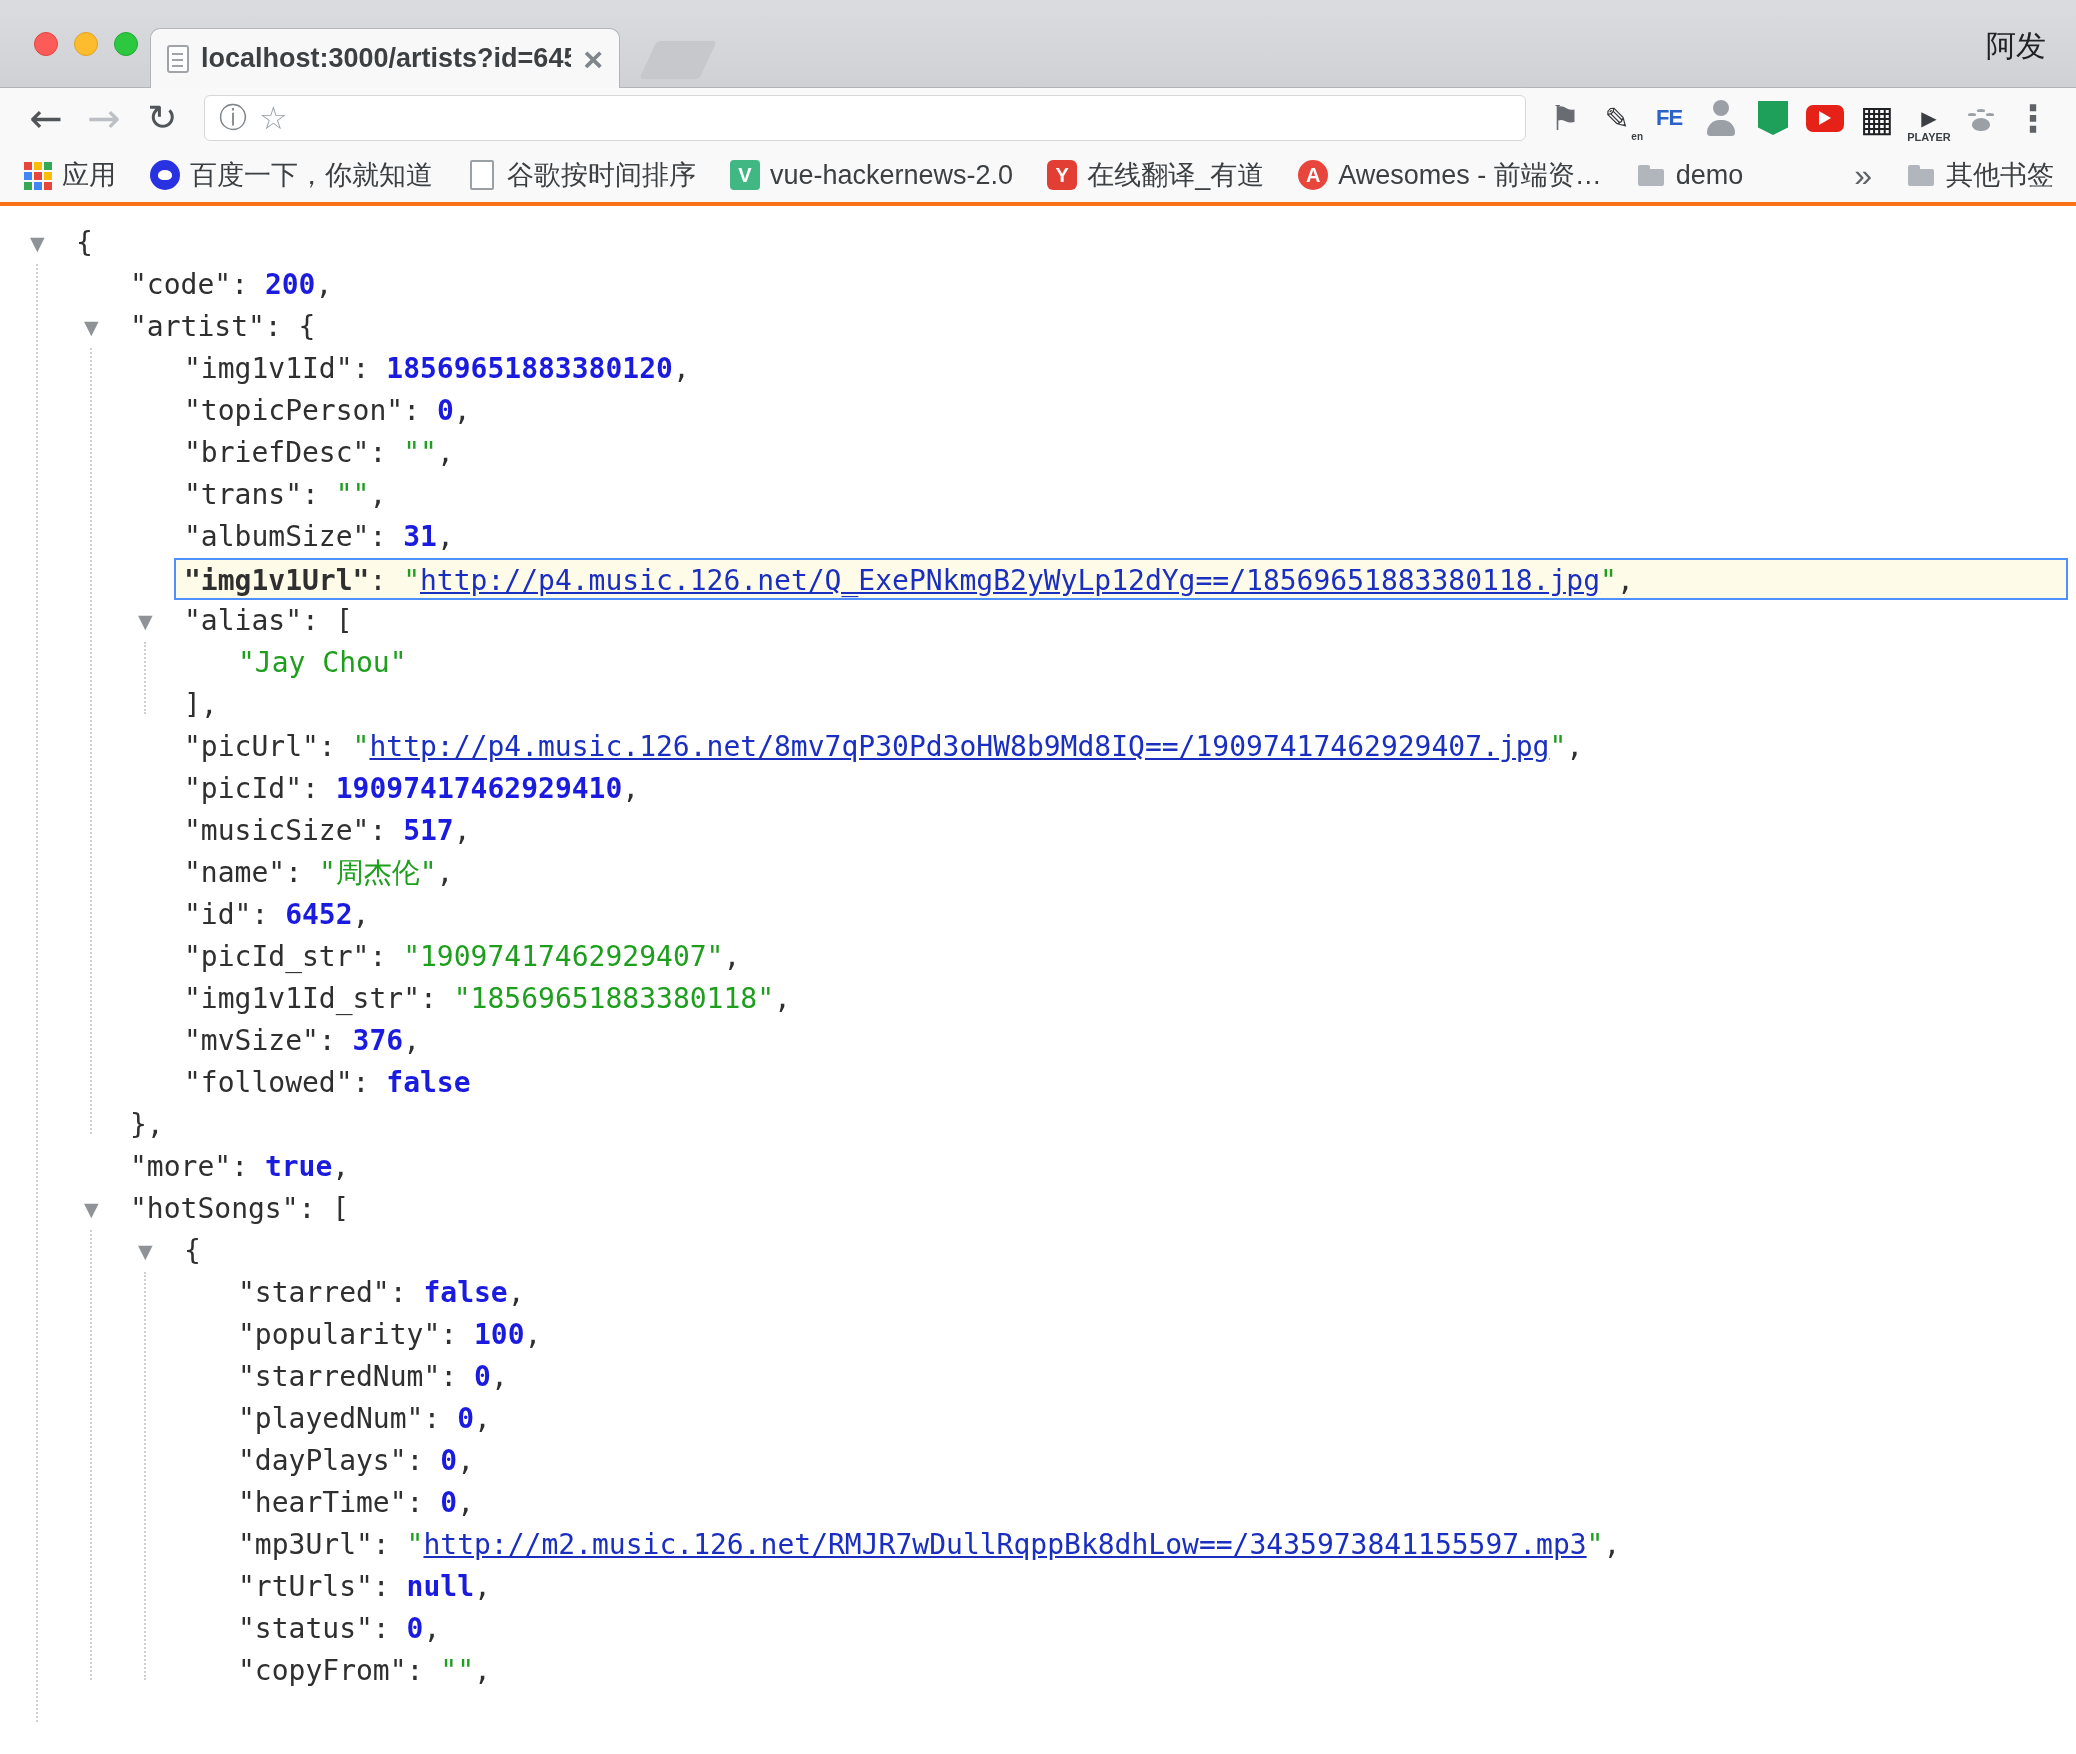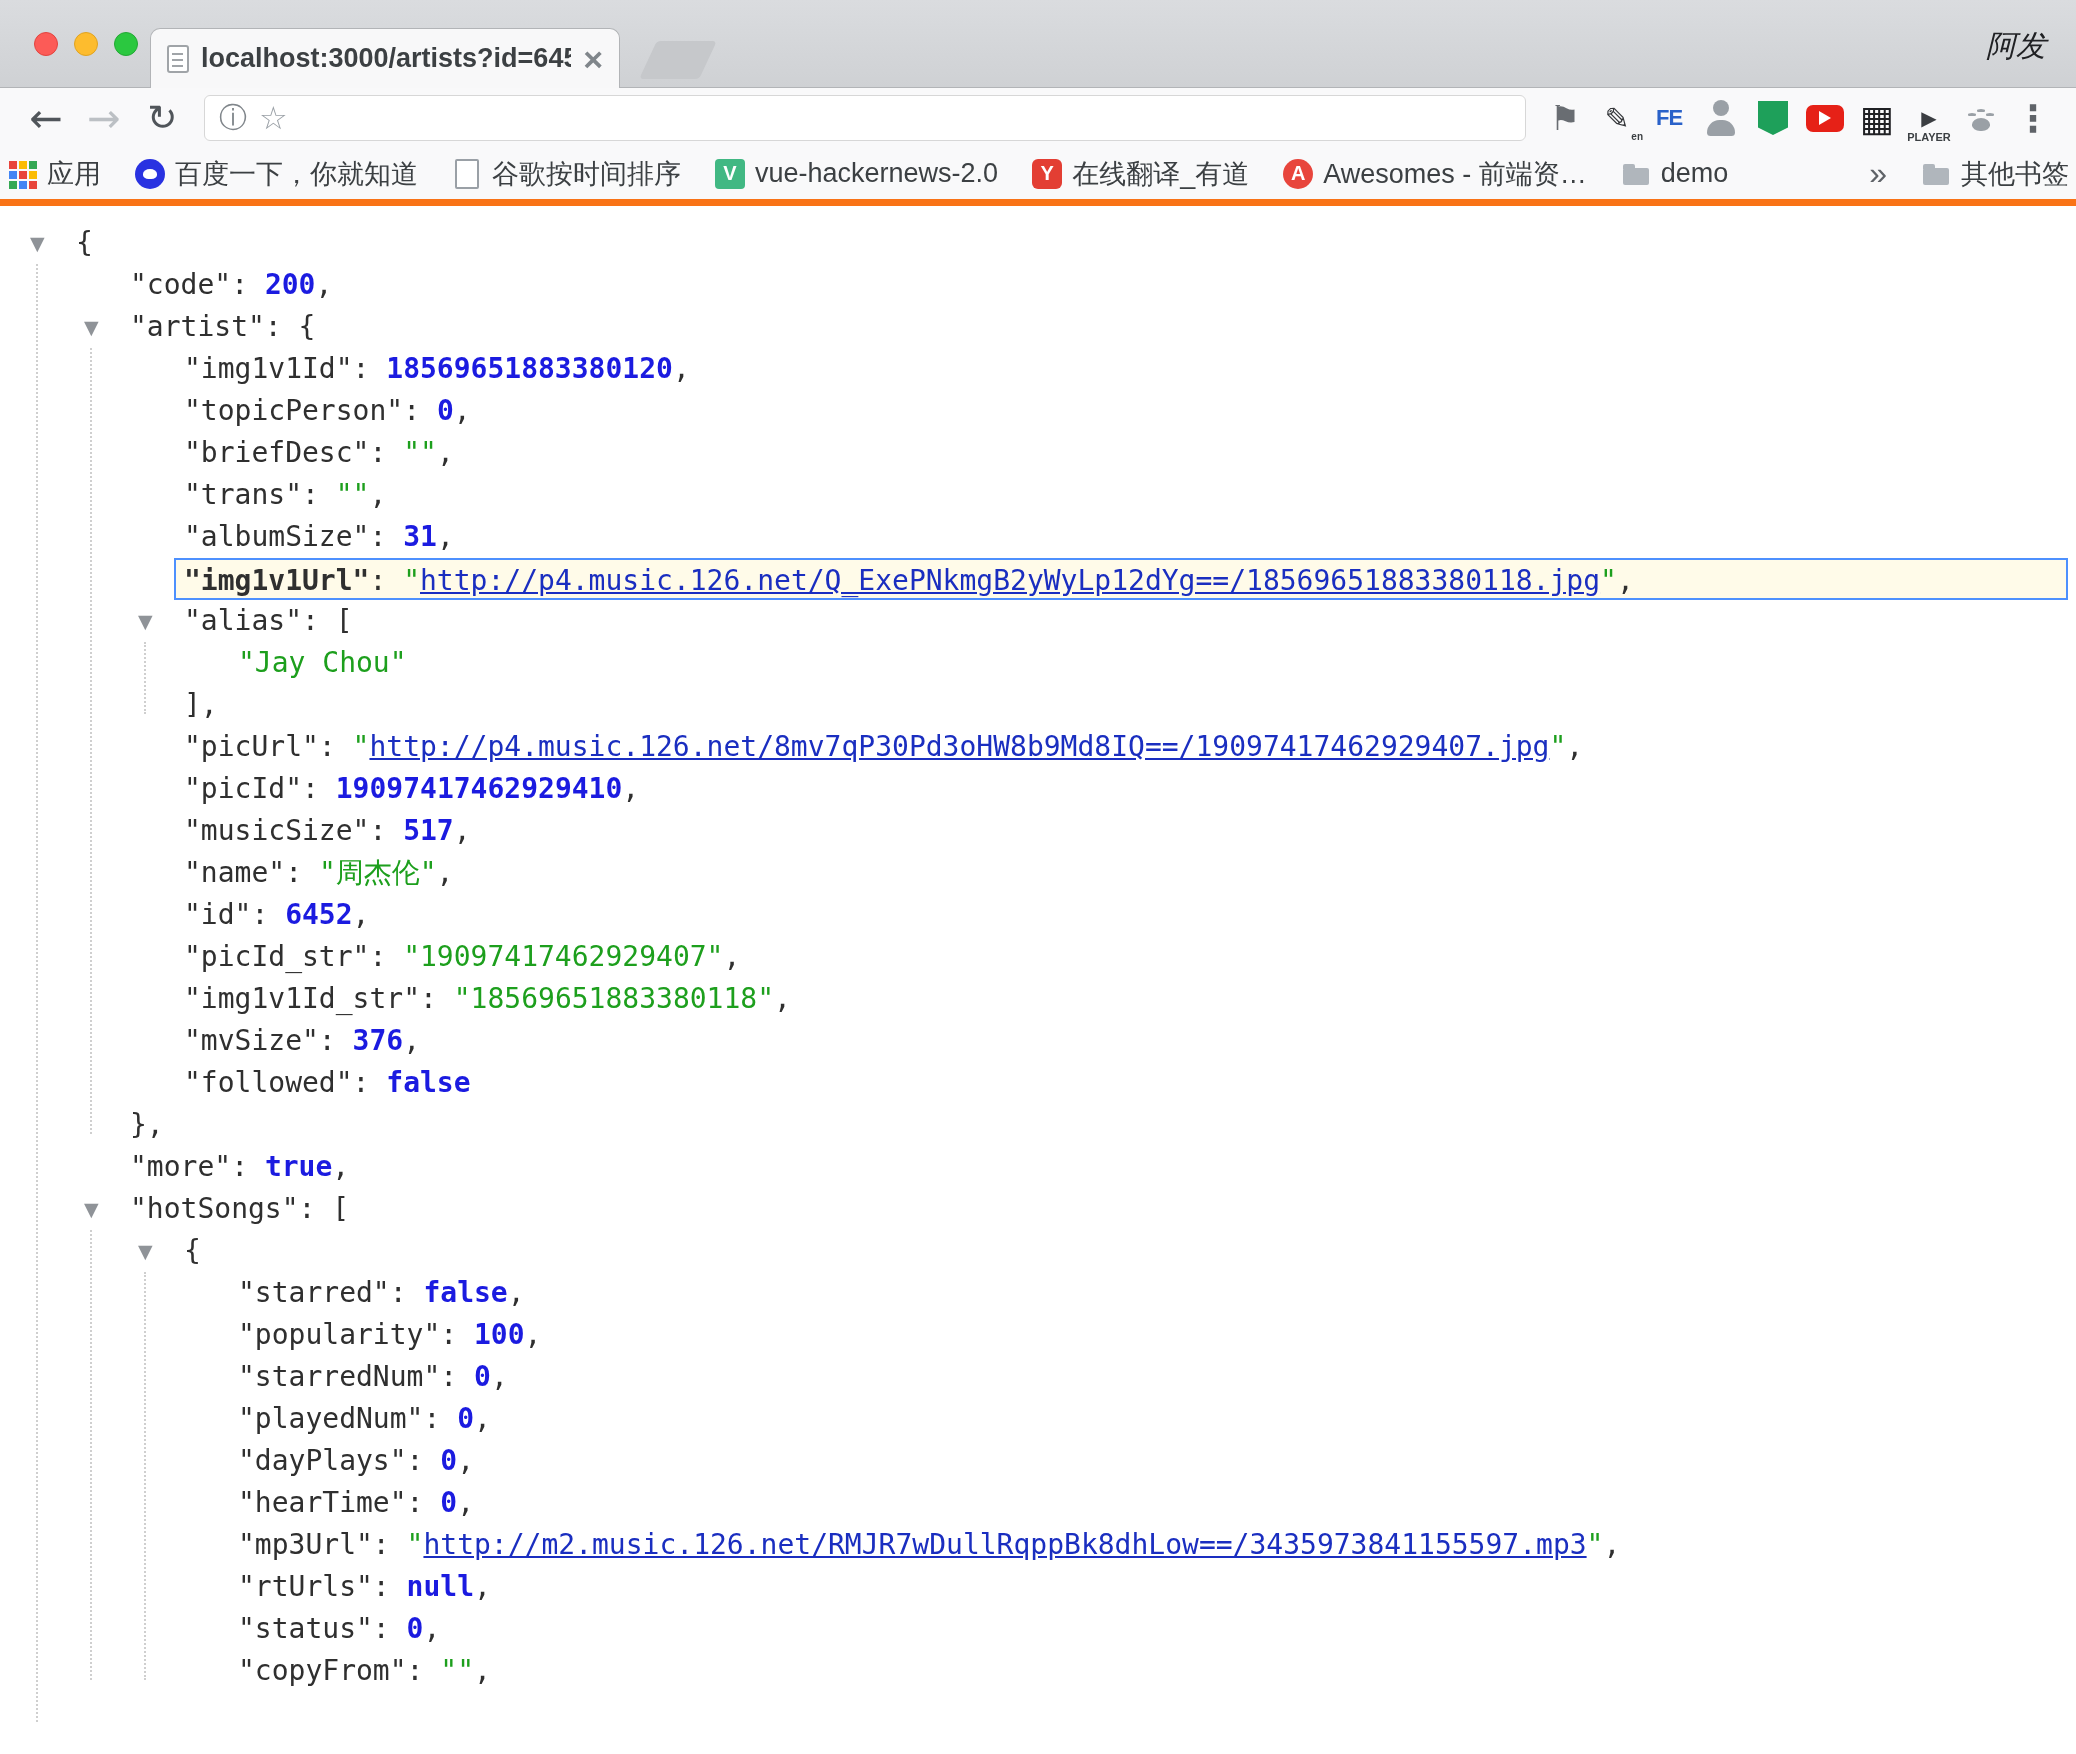--- a/index.html
+++ b/index.html
@@ -20,21 +20,21 @@
          border-radius:10px 10px 0 0; display:flex; align-items:center;
          padding:0 16px; gap:12px; z-index:2;font-weight:bold; }
   .favicon { width:22px; height:28px; border:2px solid #a0a4a8; border-radius:3px;
              background:#fff; position:relative; flex:none; }
   .favicon::after { content:""; position:absolute; left:3px; top:6px; width:11px; height:2px;
                     background:#a0a4a8; box-shadow:0 6px 0 #a0a4a8, 0 12px 0 #a0a4a8; }
   .tab-title { flex:1; font-size:27px; color:#3c4043; white-space:nowrap; overflow:hidden; }
   .tab-close { font-size:34px; color:#80868b; line-height:1; }
   .newtab { position:absolute; left:648px; bottom:8px; width:60px; height:38px;
             background:#c6c8cb; transform:skewX(-25deg); border-radius:4px; }
-  .profile-name { position:absolute; right:30px; top:26px; font-size:30px; color:#202124;font-style:italic; }
+  .profile-name { position:absolute; right:30px; top:26px; font-size:30px; color:#202124; }
 
   
   .navbar { height:60px; background:#f9f9fa; display:flex; align-items:center;
             padding:0 20px; gap:6px; }
   .nav-btn { font-size:40px; color:#50555a; width:52px; text-align:center;
              font-family:"DejaVu Sans", sans-serif; line-height:1; }
   .nav-btn.reload { font-size:36px; }
   .nav-btn.disabled { color:#bcc0c4; }
   .omnibox { flex:1; height:46px; background:#fff; border:1px solid #d7d7d7;
              border-radius:6px; display:flex; align-items:center; padding:0 14px;
@@ -68,22 +68,22 @@
   .ext-player-extension { font-size:20px; color:#3b3e42; }
   .ext-player-extension .ext-badge { right:auto; left:50%; transform:translateX(-50%);
       bottom:-2px; font-size:11px; }
   .ext-paw-extension::before { content:""; position:absolute; left:14px; top:23px;
       width:18px; height:13px; background:#9aa0a6; border-radius:50% 50% 45% 45%;
       box-shadow:-9px -10px 0 -5px #9aa0a6, 0 -14px 0 -5px #9aa0a6, 9px -10px 0 -5px #9aa0a6; }
   .menu-dots { font-size:36px; color:#5f6368; width:46px; text-align:center;
                font-family:"DejaVu Sans", sans-serif; font-weight:bold; }
 
   
-  .bookmarks { height:58px; background:#f9f9fa; border-bottom:7px solid #f97316;
-               display:flex; align-items:center; padding:0 7px; gap:34px; }
+  .bookmarks { height:58px; background:#f9f9fa; border-bottom:4px solid #f97316;
+               display:flex; align-items:center; padding:0 22px; gap:34px; }
   .bm { display:flex; align-items:center; gap:10px; font-size:27px; color:#3c4043;
         white-space:nowrap; }
   .bi { width:30px; height:30px; position:relative; display:flex; align-items:center;
         justify-content:center; font-size:20px; font-weight:bold; color:#fff; flex:none; }
   .bi-apps::before { content:""; position:absolute; left:2px; top:2px; width:8px; height:8px;
       background:#e8453c;
       box-shadow:10px 0 0 #fbbc05, 20px 0 0 #34a853, 0 10px 0 #4285f4, 10px 10px 0 #e8453c,
                  20px 10px 0 #fbbc05, 0 20px 0 #34a853, 10px 20px 0 #4285f4, 20px 20px 0 #e8453c; }
   .bi-baidu { background:#2932e1; border-radius:50%; }
   .bi-baidu::after { content:""; width:14px; height:10px; background:#fff;

